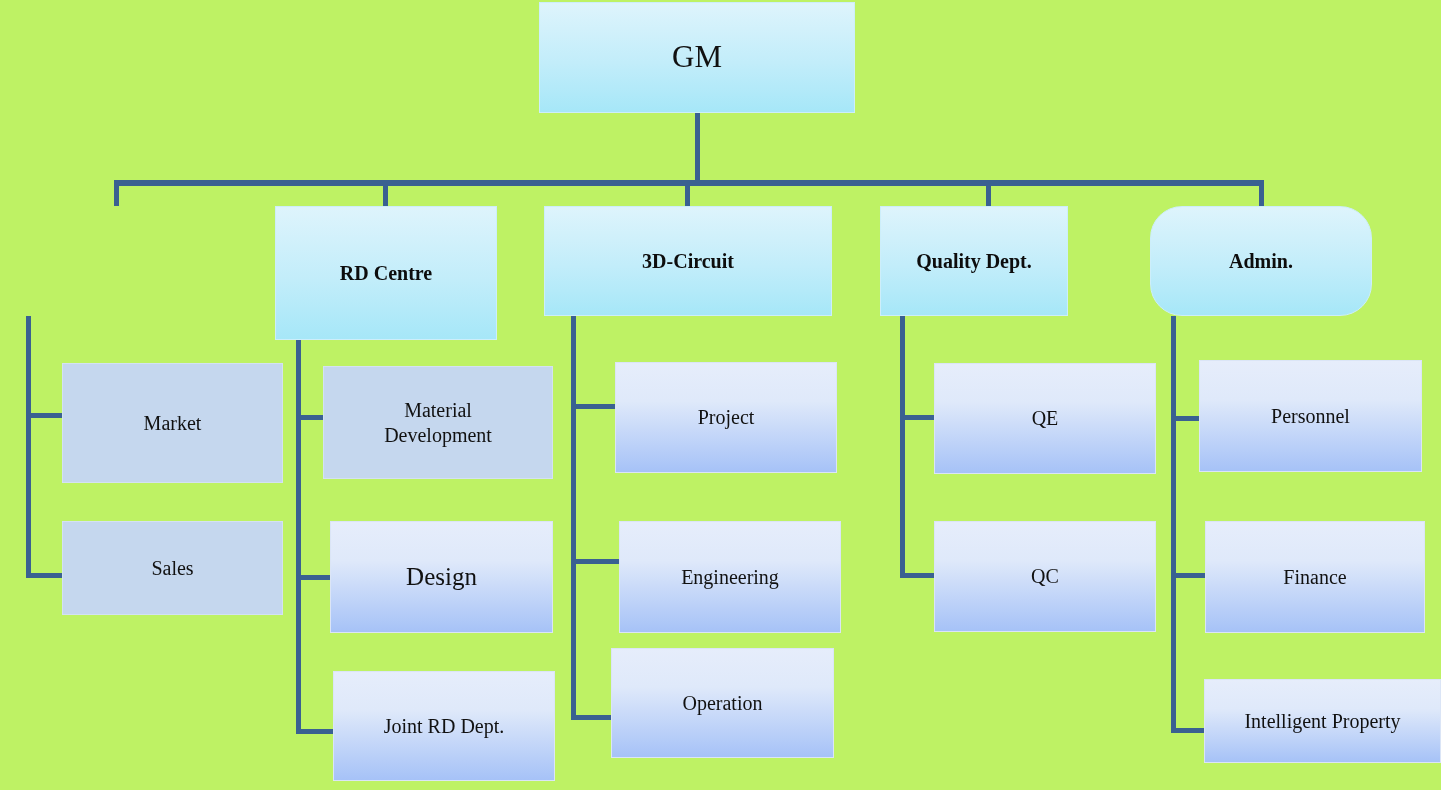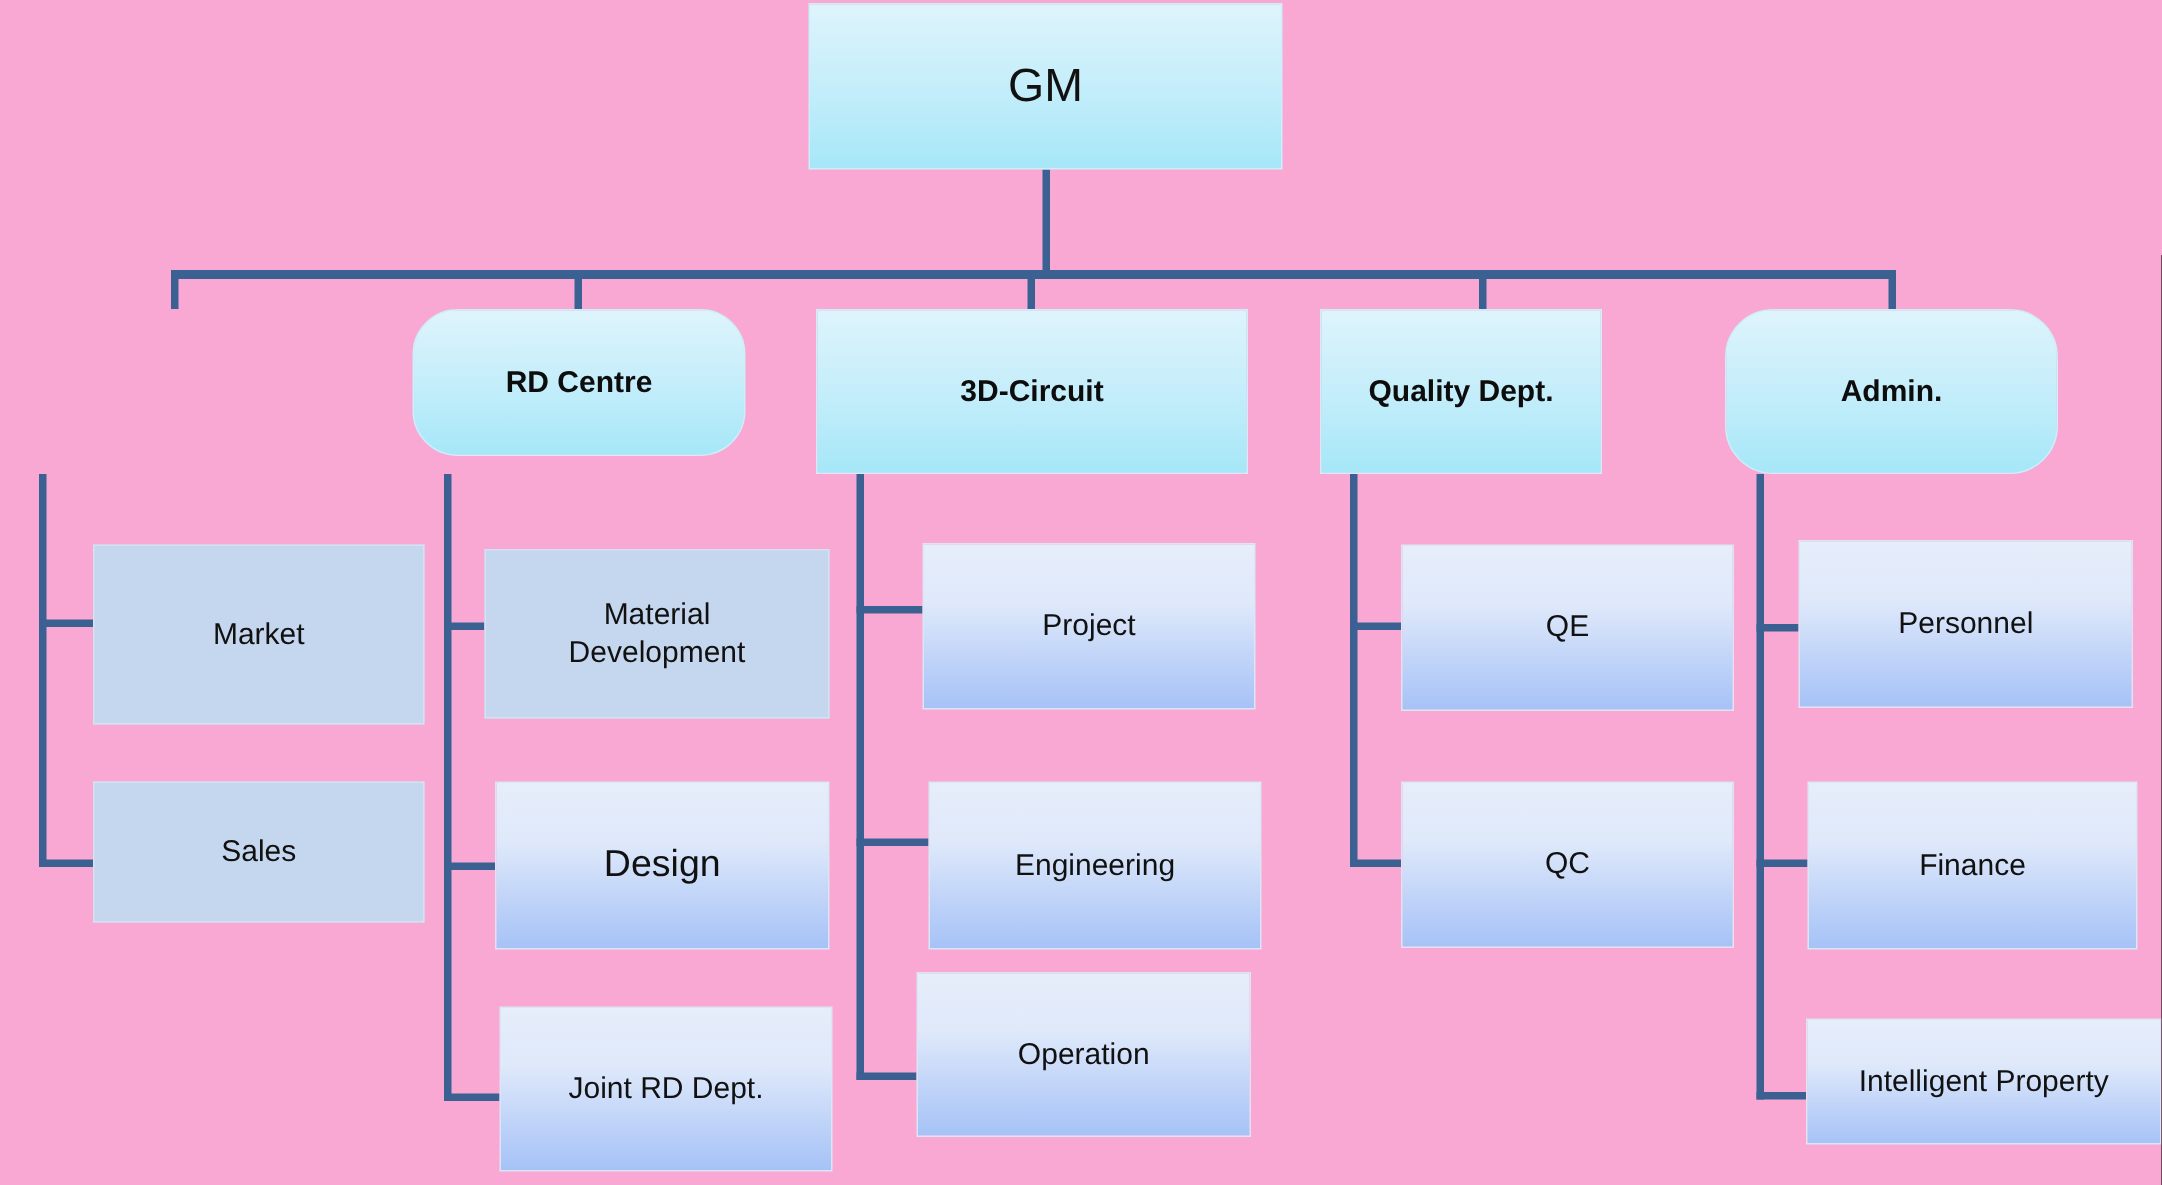--- a/index.html
+++ b/index.html
@@ -1,21 +1,21 @@
 <!DOCTYPE html>
 <html><head>
 <meta charset="utf-8">
 <style>
   html,body{margin:0;padding:0;background:#000;}
   #stage{
     position:relative;
     width:1441px;height:790px;
-    background:#f9a8d4;
+    background:#bef264;
     overflow:hidden;
-    font-family:Liberation Sans, sans-serif;
+    font-family:Liberation Serif, serif;
   }
   .node{
     position:absolute;
     display:flex;align-items:center;justify-content:center;
     text-align:center;
     color:#111;
     box-sizing:border-box;
     white-space:pre-line;
     line-height:1.25;
   }
@@ -63,21 +63,21 @@
     <div class="line" style="left: 571px; top: 559px; width: 48px; height: 5px; background: rgb(58, 97, 145);"></div>
     <div class="line" style="left: 571px; top: 715px; width: 40px; height: 5px; background: rgb(58, 97, 145);"></div>
     <div class="line" style="left: 900px; top: 316px; width: 5px; height: 262px; background: rgb(58, 97, 145);"></div>
     <div class="line" style="left: 900px; top: 415px; width: 34px; height: 5px; background: rgb(58, 97, 145);"></div>
     <div class="line" style="left: 900px; top: 573px; width: 34px; height: 5px; background: rgb(58, 97, 145);"></div>
     <div class="line" style="left: 1171px; top: 316px; width: 5px; height: 417px; background: rgb(58, 97, 145);"></div>
     <div class="line" style="left: 1171px; top: 416px; width: 28px; height: 5px; background: rgb(58, 97, 145);"></div>
     <div class="line" style="left: 1171px; top: 573px; width: 34px; height: 5px; background: rgb(58, 97, 145);"></div>
     <div class="line" style="left: 1171px; top: 728px; width: 33px; height: 5px; background: rgb(58, 97, 145);"></div>
     <div class="node cyan root" style="left: 539px; top: 2px; width: 316px; height: 111px;">GM</div>
-    <div class="node cyan dept" style="left: 275px; top: 206px; width: 222px; height: 98px; border-radius: 30px;">RD Centre</div>
+    <div class="node cyan dept" style="left: 275px; top: 206px; width: 222px; height: 134px;">RD Centre</div>
     <div class="node cyan dept" style="left: 544px; top: 206px; width: 288px; height: 110px;">3D-Circuit</div>
     <div class="node cyan dept" style="left: 880px; top: 206px; width: 188px; height: 110px;">Quality Dept.</div>
     <div class="node cyan dept" style="left: 1150px; top: 206px; width: 222px; height: 110px; border-radius: 32px;">Admin.</div>
     <div class="node flat leaf" style="left: 62px; top: 363px; width: 221px; height: 120px;">Market</div>
     <div class="node flat leaf" style="left: 62px; top: 521px; width: 221px; height: 94px;">Sales</div>
     <div class="node flat leaf" style="left: 323px; top: 366px; width: 230px; height: 113px;">Material
 Development</div>
     <div class="node grad leaf large" style="left: 330px; top: 521px; width: 223px; height: 112px;">Design</div>
     <div class="node grad leaf" style="left: 333px; top: 671px; width: 222px; height: 110px;">Joint RD Dept.</div>
     <div class="node grad leaf" style="left: 615px; top: 362px; width: 222px; height: 111px;">Project</div>

